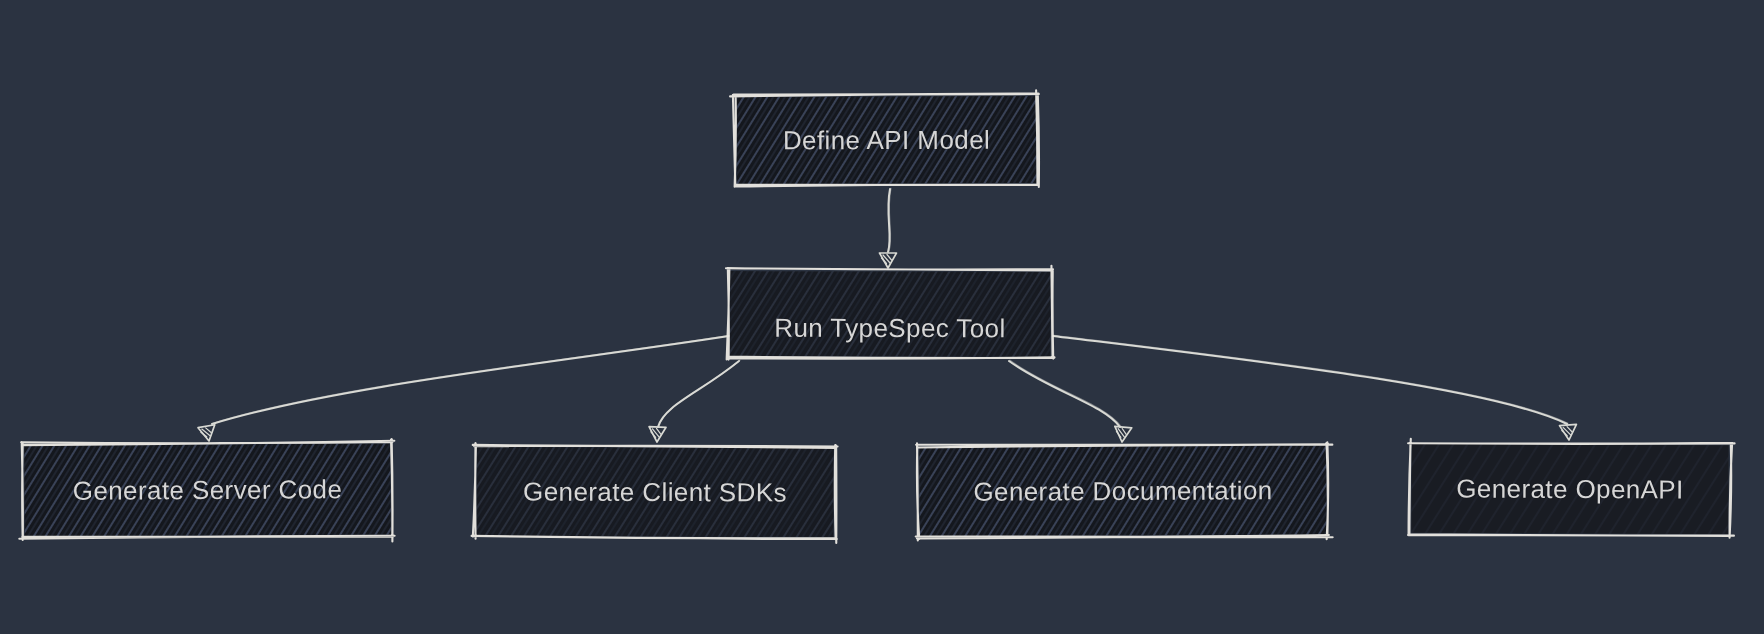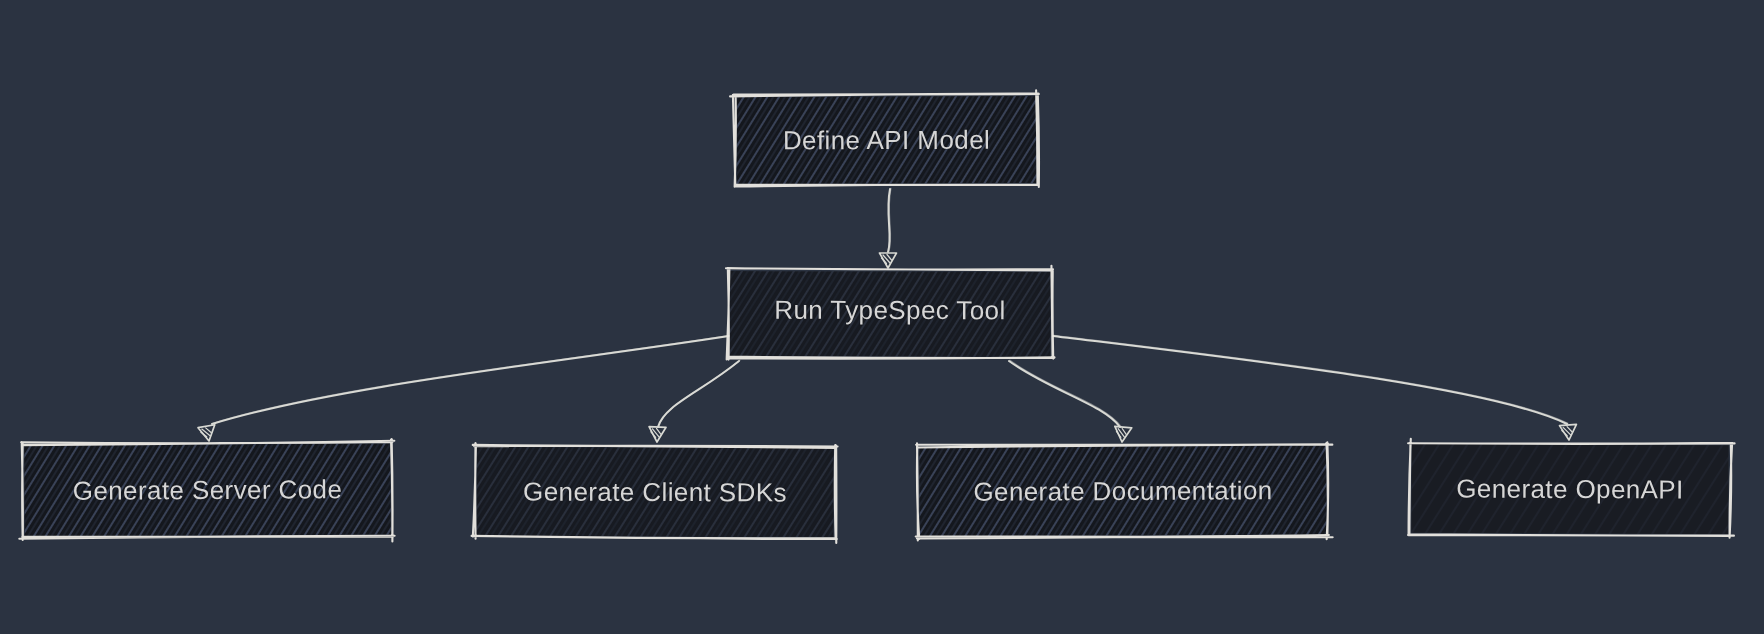--- a/index.html
+++ b/index.html
@@ -121,19 +121,19 @@
         </g>
         <g transform="rotate(0.25 1570 489)">
           <rect x="1411.5" y="444.5" width="317" height="89" fill="url(#hatch-none)"></rect>
           <path d="M 1407.8993972908092 443.9963443072702 Q 1571.6988455075445 444.3756059670782 1734.3860468106996 442.657719478738 M 1730.6461436899863 443.32845164609057 Q 1731.9872757201647 492.0114607338821 1729.7871484910836 537.0734945130315 M 1734.1418955761317 534.9249108367627 Q 1572.2788746570643 535.8275881344307 1408.217433984911 535.659537037037 M 1408.771006515775 535.8802692043895 Q 1408.6177764060358 487.85990552126196 1410.5630401234569 439.5620233196159 M 1409.705289351852 443.8748765432099 Q 1568.2510758744859 444.1814633058985 1730.3152327674898 442.3222599451303 M 1731.8950462962962 442.3769984567901 Q 1729.341281207133 490.4558464506173 1729.8442815500687 536.5813734567901 M 1729.1562281378601 535.3746364883402 Q 1569.2932903806584 535.8485895061729 1410.1262538580247 535.0113203017833 M 1409.613324759945 535.9320910493827 Q 1409.6758148148147 488.6009313271605 1410.2629715363512 443.30583333333334" fill="none" stroke="#eceae4" stroke-width="2.1" stroke-linecap="round" stroke-opacity="0.95"></path>
         </g>
       </g>
   </svg>
 
   <div class="labels">
     <div class="node-label" style="left: 735px; top: 95px; width: 303px; height: 90px; transform: rotate(-0.2deg);">Define API Model</div>
-    <div class="node-label" style="left: 728px; top: 266px; width: 324px; height: 88px; transform: rotate(0.15deg);">Run TypeSpec Tool</div>
+    <div class="node-label" style="left: 728px; top: 284px; width: 324px; height: 88px; transform: rotate(0.15deg);">Run TypeSpec Tool</div>
     <div class="node-label" style="left: 23px; top: 443px; width: 369px; height: 94px; transform: rotate(-0.35deg);">Generate Server Code</div>
     <div class="node-label" style="left: 475px; top: 446px; width: 360px; height: 92px; transform: rotate(0.2deg);">Generate Client SDKs</div>
     <div class="node-label" style="left: 918px; top: 445px; width: 410px; height: 92px; transform: rotate(-0.3deg);">Generate Documentation</div>
     <div class="node-label" style="left: 1410px; top: 443px; width: 320px; height: 92px; transform: rotate(0.25deg);">Generate OpenAPI</div>
   </div>
 </div>
 
 </body></html>

